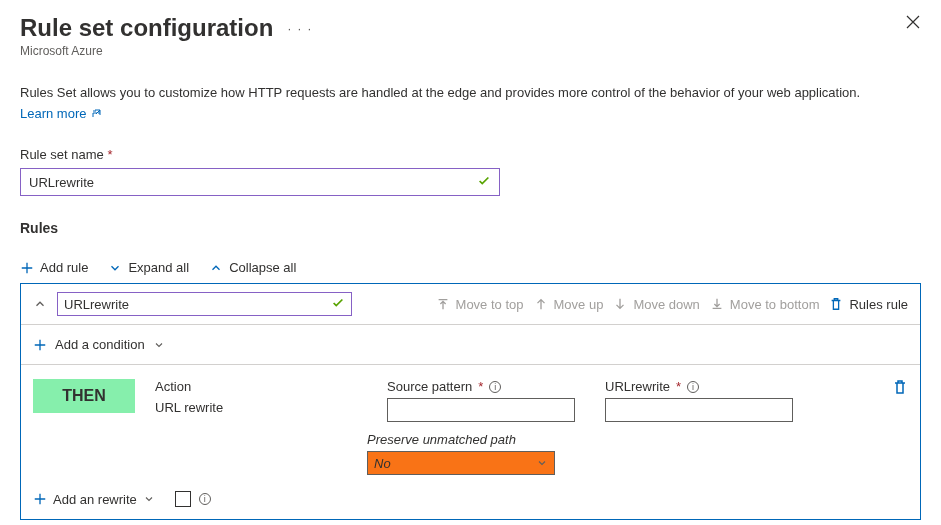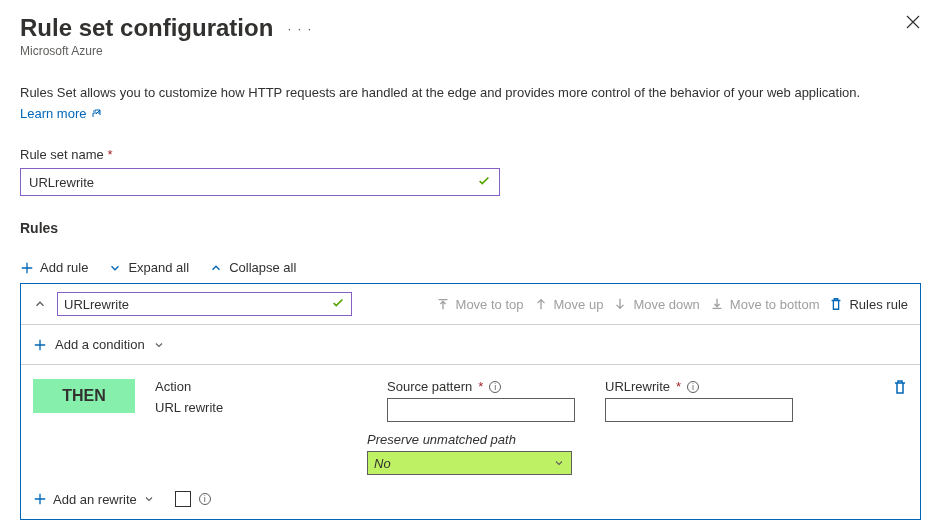--- a/index.html
+++ b/index.html
@@ -94,26 +94,26 @@
       border: 1px solid #605e5c;
       padding: 0 6px;
       font-size: 13px;
       background: #fff;
     }
     .del-action { margin-left: auto; cursor: pointer; }
     .del-action svg { width: 16px; height: 16px; stroke: #0067b8; stroke-width: 1.5; fill: none; }
 
     .preserve-block { margin-left: 334px; margin-top: 10px; font-style: italic; }
     .select-box {
-      width: 205px; height: 24px;
+      width: 188px; height: 24px;
       border: 1px solid #605e5c;
       display: flex; align-items: center; justify-content: space-between;
       padding: 0 6px;
       font-size: 13px;
-      background: #bef264;
+      background: #f97316;
       margin-top: 4px;
       cursor: pointer;
     }
 
     .action-footer { display: flex; align-items: center; gap: 20px; padding: 10px 12px 12px 12px; }
     .footer-btn { display: inline-flex; align-items: center; gap: 6px; font-size: 13px; cursor: pointer; }
     .checkbox-box { width: 16px; height: 16px; border: 1px solid #323130; display: inline-block; cursor: pointer; }
     .stop-eval { display: inline-flex; align-items: center; gap: 8px; font-size: 13px; }
   </style>
 </head>

